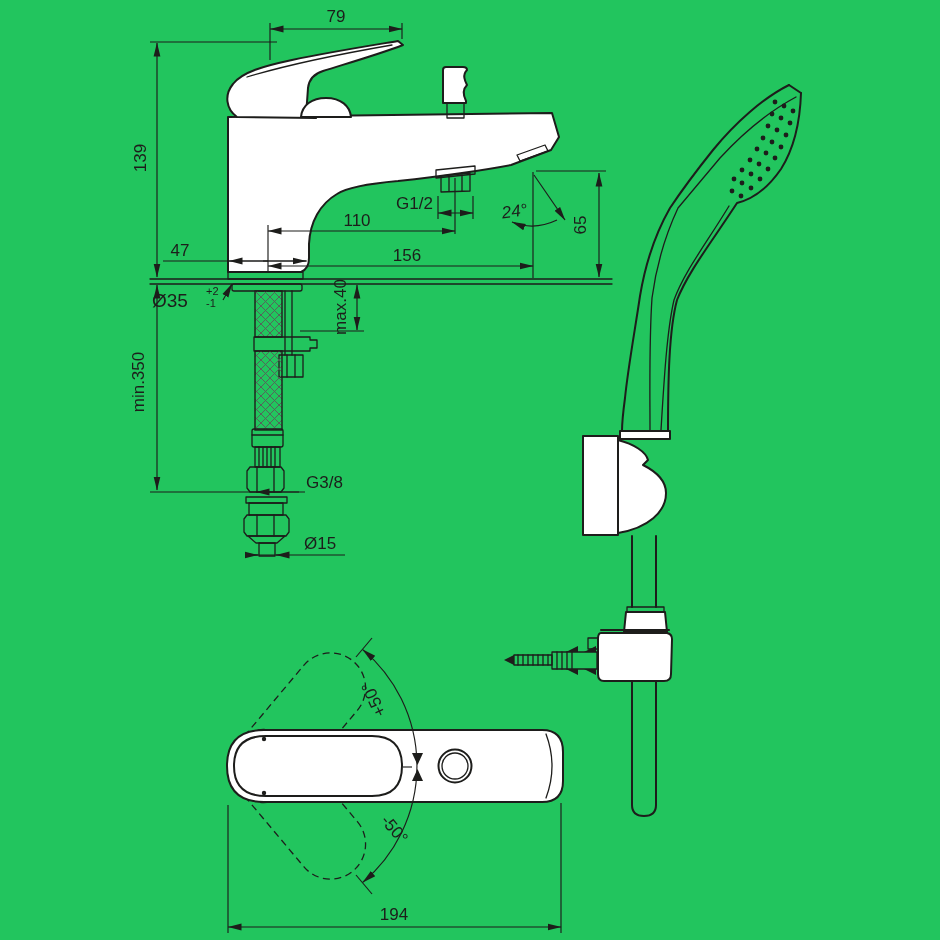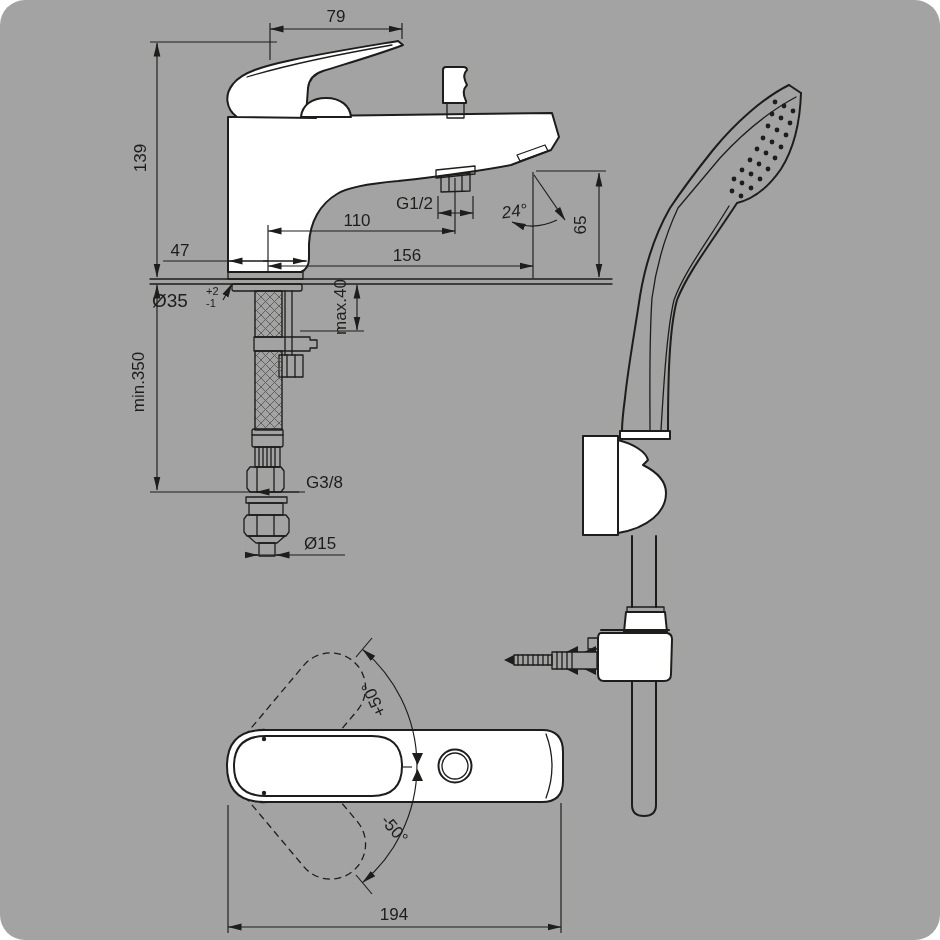--- a/index.html
+++ b/index.html
@@ -1,16 +1,16 @@
 <!DOCTYPE html>
 <html><head>
 <meta charset="utf-8">
 <style>
   html,body{margin:0;padding:0;background:#ffffff;}
-  .sheet{position:relative;width:940px;height:940px;background:#a3a3a3;overflow:hidden;border-radius:25px;}
+  .sheet{position:relative;width:940px;height:940px;background:#22c55e;overflow:hidden;}
   svg{display:block;}
   .p2{fill:none;stroke:#1d1d1b;stroke-width:2;stroke-linejoin:round;stroke-linecap:round;}
   .p2f{fill:#ffffff;stroke:#1d1d1b;stroke-width:2;stroke-linejoin:round;stroke-linecap:round;}
   .p1{fill:none;stroke:#1d1d1b;stroke-width:1.3;stroke-linejoin:round;stroke-linecap:round;}
   .dim{fill:none;stroke:#1d1d1b;stroke-width:1.15;}
   .dash{fill:none;stroke:#1d1d1b;stroke-width:1.3;stroke-dasharray:7 4.5;}
   .dk{fill:#1d1d1b;stroke:none;}
   text{font-family:"Liberation Sans","DejaVu Sans",sans-serif;font-size:17px;fill:#1d1d1b;}
   .big{font-size:19px;}
   .sm{font-size:11px;}

